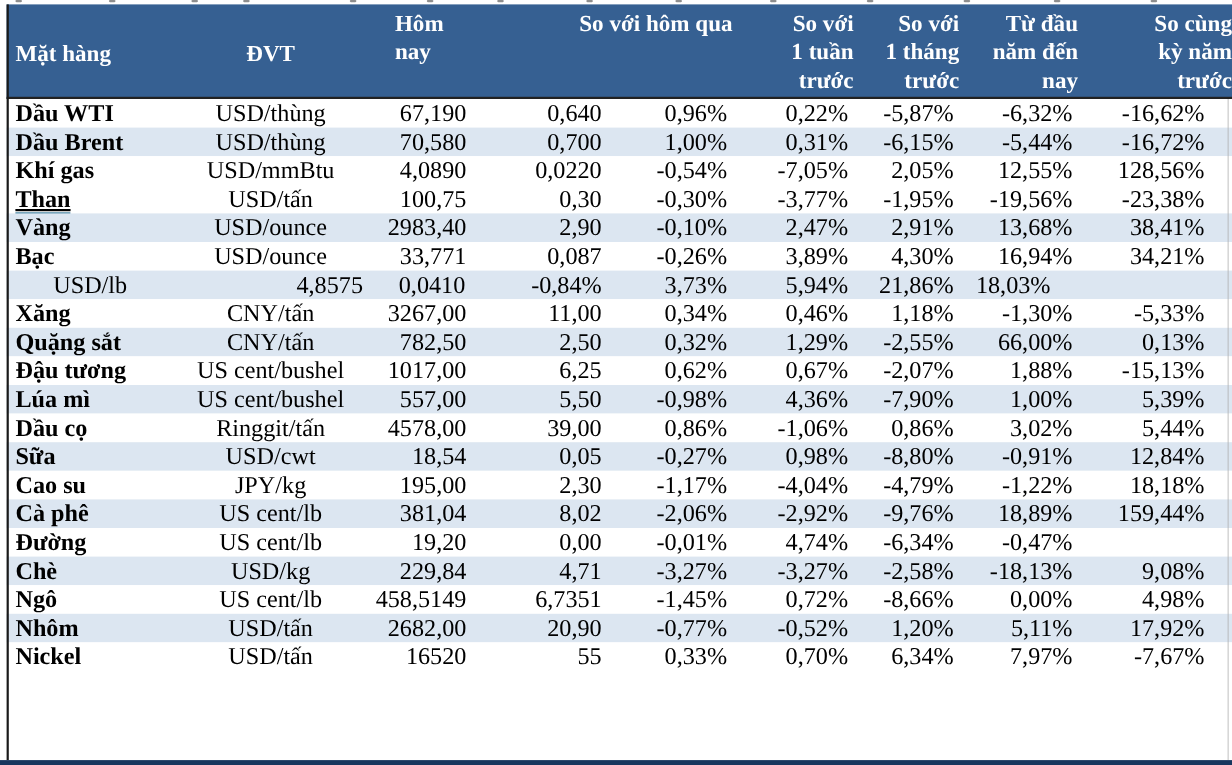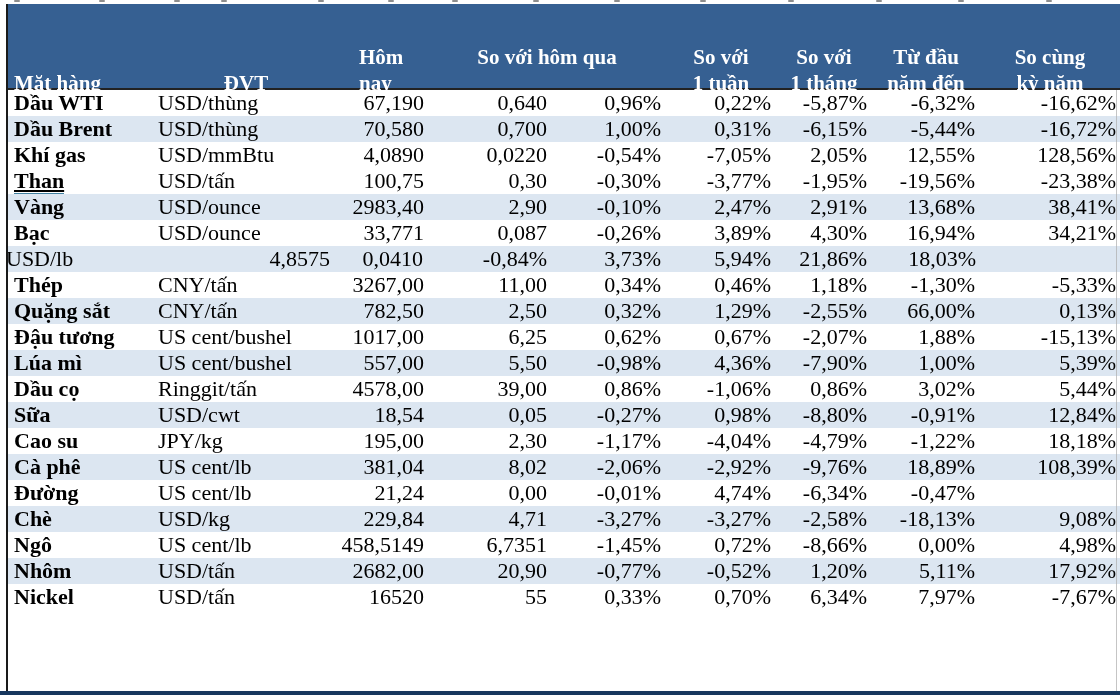--- a/index.html
+++ b/index.html
@@ -13,38 +13,38 @@
   }
   .artifact-strip{position:absolute;top:0;left:0;width:1120px;height:4px;background:#ffffff;}
   .artifact-strip .mark{position:absolute;top:0;height:2px;width:6px;background:#7a7a7a;border-radius:1px;opacity:.85;}
   .tablewrap{position:absolute;top:4px;left:6px;width:1114px;}
   .thead{
     display:grid;grid-template-columns:152px 176px 94px 238px 110px 96px 108px 140px;
     height:84px;background:var(--header-bg);color:var(--header-text);
     font-weight:bold;font-size:21px;line-height:26px;
     border-bottom:2px solid #222222;
   }
-  .thead .hcell{white-space:pre-line;padding-top:4px;margin-top:36px;}
+  .thead .hcell{white-space:pre-line;padding-top:4px;}
   .h-product{align-self:center;padding:0 0 0 8px;}
   .h-unit{align-self:center;text-align:center;padding-top:0;}
   .h-today{text-align:left;padding-left:25px;}
-  .h-center{text-align:center;}
+  .h-center{text-align:right;}
   .tbody{display:flex;flex-direction:column;height:518px;font-family:Liberation Serif, serif;}
   .row{
     flex:1 1 0;display:grid;align-items:center;
     grid-template-columns:152px 176px 94px 124px 114px 110px 96px 108px 140px;
     font-size:22px;background:var(--row-bg);
   }
   .row.alt{background:var(--stripe);}
   .cell{white-space:nowrap;}
   .c1{font-weight:bold;padding-left:8px;text-align:left;}
-  .c2{text-align:left;}
+  .c2{text-align:center;}
   .c3,.c4,.c5,.c6,.c7,.c8{text-align:right;padding-right:5px;}
   .c3{padding-right:4px;}
-  .c9{text-align:right;padding-right:4px;}
+  .c9{text-align:right;padding-right:25px;}
   .link{text-decoration:underline;border-bottom:2px solid var(--link-underline);padding-bottom:0px;cursor:pointer;}
   .bottom-bar{position:absolute;left:0;top:691px;width:1120px;height:4px;background:var(--bottom-border);}
   .left-border{position:absolute;left:6px;top:4px;width:2px;height:687px;background:#1a1a1a;}
   .right-gridline{position:absolute;left:1116px;top:90px;width:1px;height:601px;background:#adadad;opacity:.7;}
 </style>
 </head>
 <body>
 
 <div class="page">
   <div class="artifact-strip">
@@ -155,21 +155,21 @@
           <div class="cell c2">USD/lb</div>
           <div class="cell c3">4,8575</div>
           <div class="cell c4">0,0410</div>
           <div class="cell c5">-0,84%</div>
           <div class="cell c6">3,73%</div>
           <div class="cell c7">5,94%</div>
           <div class="cell c8">21,86%</div>
           <div class="cell c9">18,03%</div>
         </div>
         <div class="row">
-          <div class="cell c1">Thép</div>
+          <div class="cell c1">Xăng</div>
           <div class="cell c2">CNY/tấn</div>
           <div class="cell c3">3267,00</div>
           <div class="cell c4">11,00</div>
           <div class="cell c5">0,34%</div>
           <div class="cell c6">0,46%</div>
           <div class="cell c7">1,18%</div>
           <div class="cell c8">-1,30%</div>
           <div class="cell c9">-5,33%</div>
         </div>
         <div class="row alt">
@@ -240,26 +240,26 @@
         </div>
         <div class="row alt">
           <div class="cell c1">Cà phê</div>
           <div class="cell c2">US cent/lb</div>
           <div class="cell c3">381,04</div>
           <div class="cell c4">8,02</div>
           <div class="cell c5">-2,06%</div>
           <div class="cell c6">-2,92%</div>
           <div class="cell c7">-9,76%</div>
           <div class="cell c8">18,89%</div>
-          <div class="cell c9">108,39%</div>
+          <div class="cell c9">159,44%</div>
         </div>
         <div class="row">
           <div class="cell c1">Đường</div>
           <div class="cell c2">US cent/lb</div>
-          <div class="cell c3">21,24</div>
+          <div class="cell c3">19,20</div>
           <div class="cell c4">0,00</div>
           <div class="cell c5">-0,01%</div>
           <div class="cell c6">4,74%</div>
           <div class="cell c7">-6,34%</div>
           <div class="cell c8">-0,47%</div>
         </div>
         <div class="row alt">
           <div class="cell c1">Chè</div>
           <div class="cell c2">USD/kg</div>
           <div class="cell c3">229,84</div>

